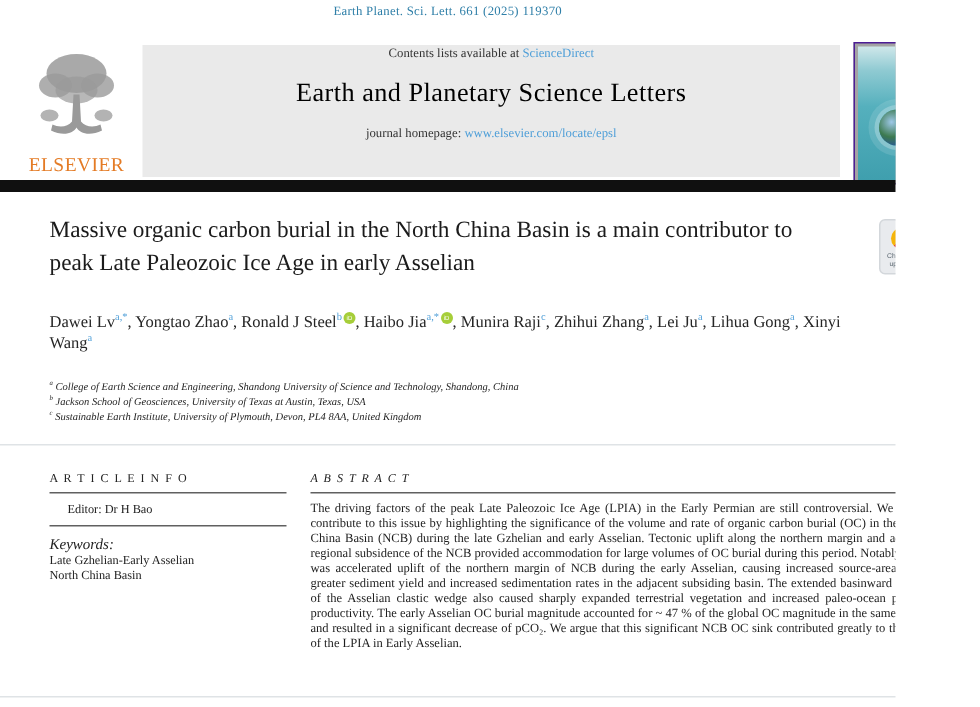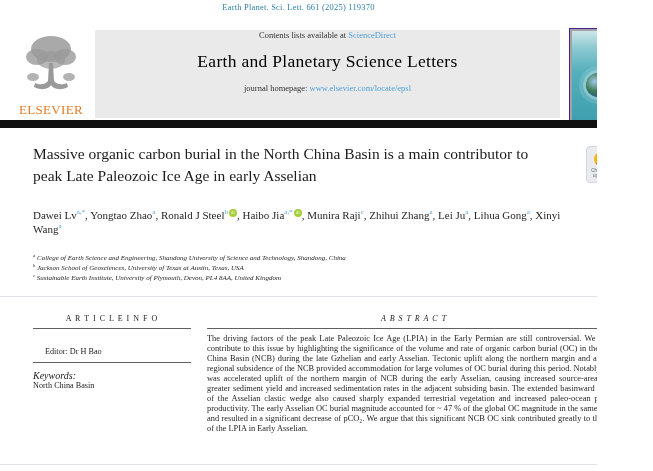--- a/index.html
+++ b/index.html
@@ -66,23 +66,23 @@
   
   .affils{left:33px;top:254px;width:560px;font-style:italic;font-size:7px;line-height:9.8px;color:#1f1f1f;}
   .affil sup{font-size:4.5px;}
 
   .rule-light{left:0;width:653px;border-top:1px solid #dfe3e6;height:0;}
   .rule-dark{border-top:1px solid #606060;height:0;}
 
   
   .col-info{left:33px;top:314px;width:158px;}
   .col-abs{left:207px;top:314px;width:414px;}
-  .sec-head{font-size:8px;letter-spacing:2.6px;color:#222;white-space:nowrap;text-align:center;}
+  .sec-head{font-size:8px;letter-spacing:2.6px;color:#222;white-space:nowrap;}
   .col-info .rule-dark{margin-top:5px;}
-  .editor{margin-top:18px;font-size:8.2px;padding-left:12px;}
+  .editor{margin-top:6px;font-size:8.2px;padding-left:12px;}
   .kw-label{margin-top:7px;font-size:10px;font-style:italic;}
   .kw{font-size:8.2px;line-height:10px;}
   .abstract-rule{margin-top:5px;}
   .abstract-p{margin:5px 0 0 0;font-size:8.4px;line-height:10px;text-align:justify;color:#1e1e1e;}
 
   .bottom-rule{top:464px;}
   sup{line-height:0;}
 </style>
 </head>
 <body>
@@ -179,20 +179,21 @@
 
   <div class="abs col-info">
     <div class="sec-head" style="letter-spacing: 1px; font-size: 8px;">A R T I C L E    I N F O</div>
     <div class="rule-dark"></div>
     <div class="editor">Editor: Dr H Bao</div>
     <div class="rule-dark" style="margin-top:6px;"></div>
     <div class="kw-label">Keywords:</div>
     <div>
 
 
+        <div class="kw">Late Gzhelian-Early Asselian</div>
 
         <div class="kw">North China Basin</div>
 
       </div>
   </div>
 
   <div class="abs col-abs">
     <div class="sec-head" style="letter-spacing: 1px; font-size: 8px; font-style: italic;">A B S T R A C T</div>
     <div class="rule-dark abstract-rule"></div>
     <p class="abstract-p">The driving factors of the peak Late Paleozoic Ice Age (LPIA) in the Early Permian are still controversial. We aim to contribute to this issue by highlighting the significance of the volume and rate of organic carbon burial (OC) in the North China Basin (NCB) during the late Gzhelian and early Asselian. Tectonic uplift along the northern margin and adjacent regional subsidence of the NCB provided accommodation for large volumes of OC burial during this period. Notably, there was accelerated uplift of the northern margin of NCB during the early Asselian, causing increased source-area relief, greater sediment yield and increased sedimentation rates in the adjacent subsiding basin. The extended basinward growth of the Asselian clastic wedge also caused sharply expanded terrestrial vegetation and increased paleo-ocean primary productivity. The early Asselian OC burial magnitude accounted for ~ 47 % of the global OC magnitude in the same period and resulted in a significant decrease of pCO₂. We argue that this significant NCB OC sink contributed greatly to the peak of the LPIA in Early Asselian.</p>

